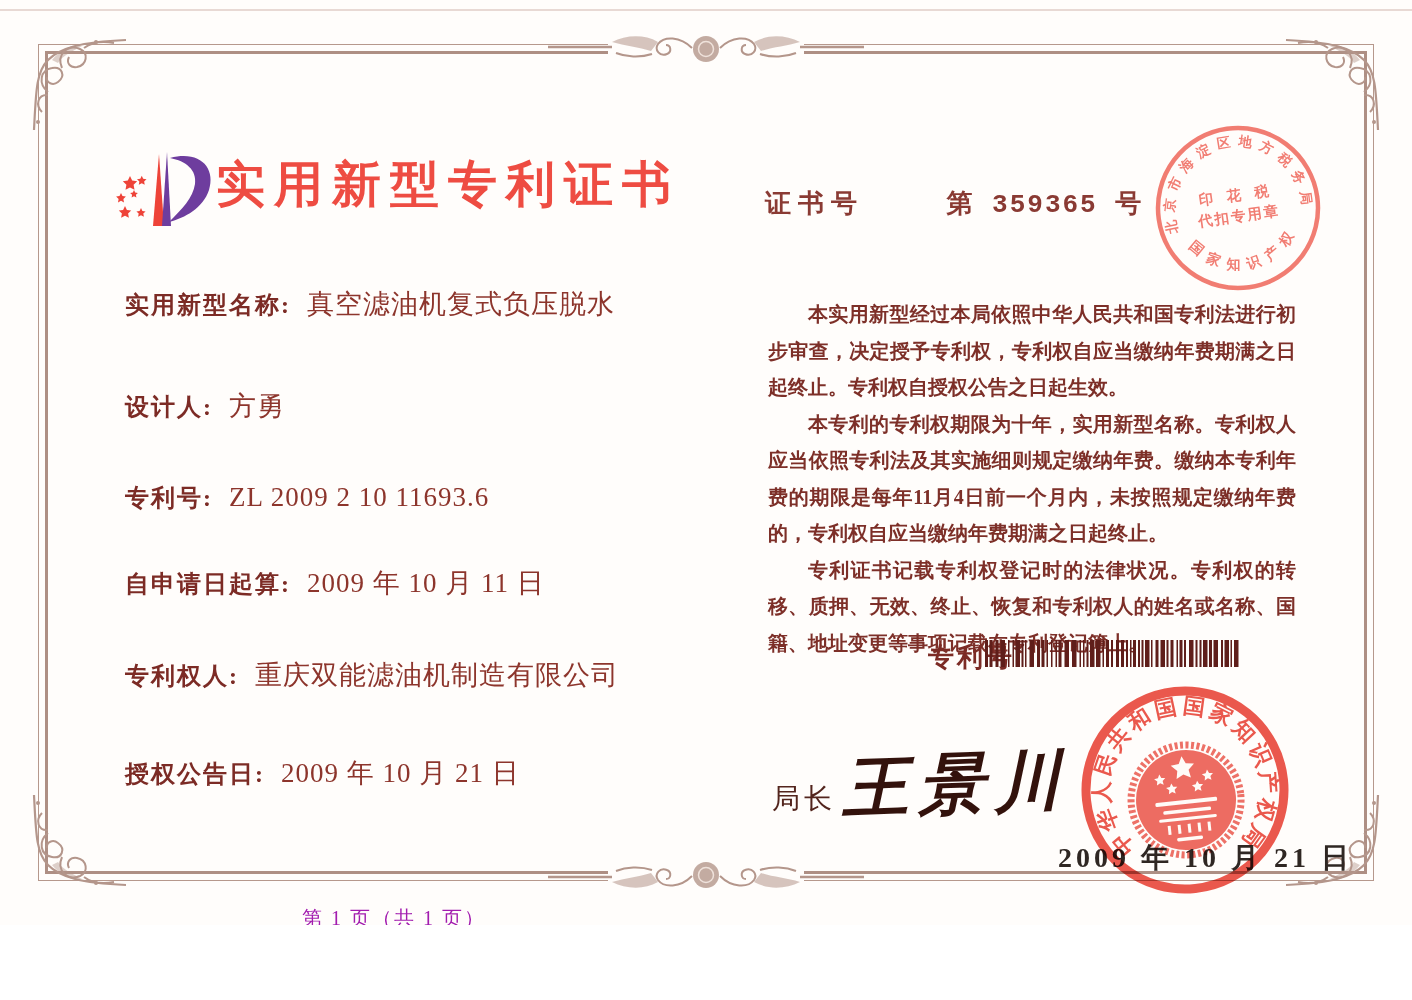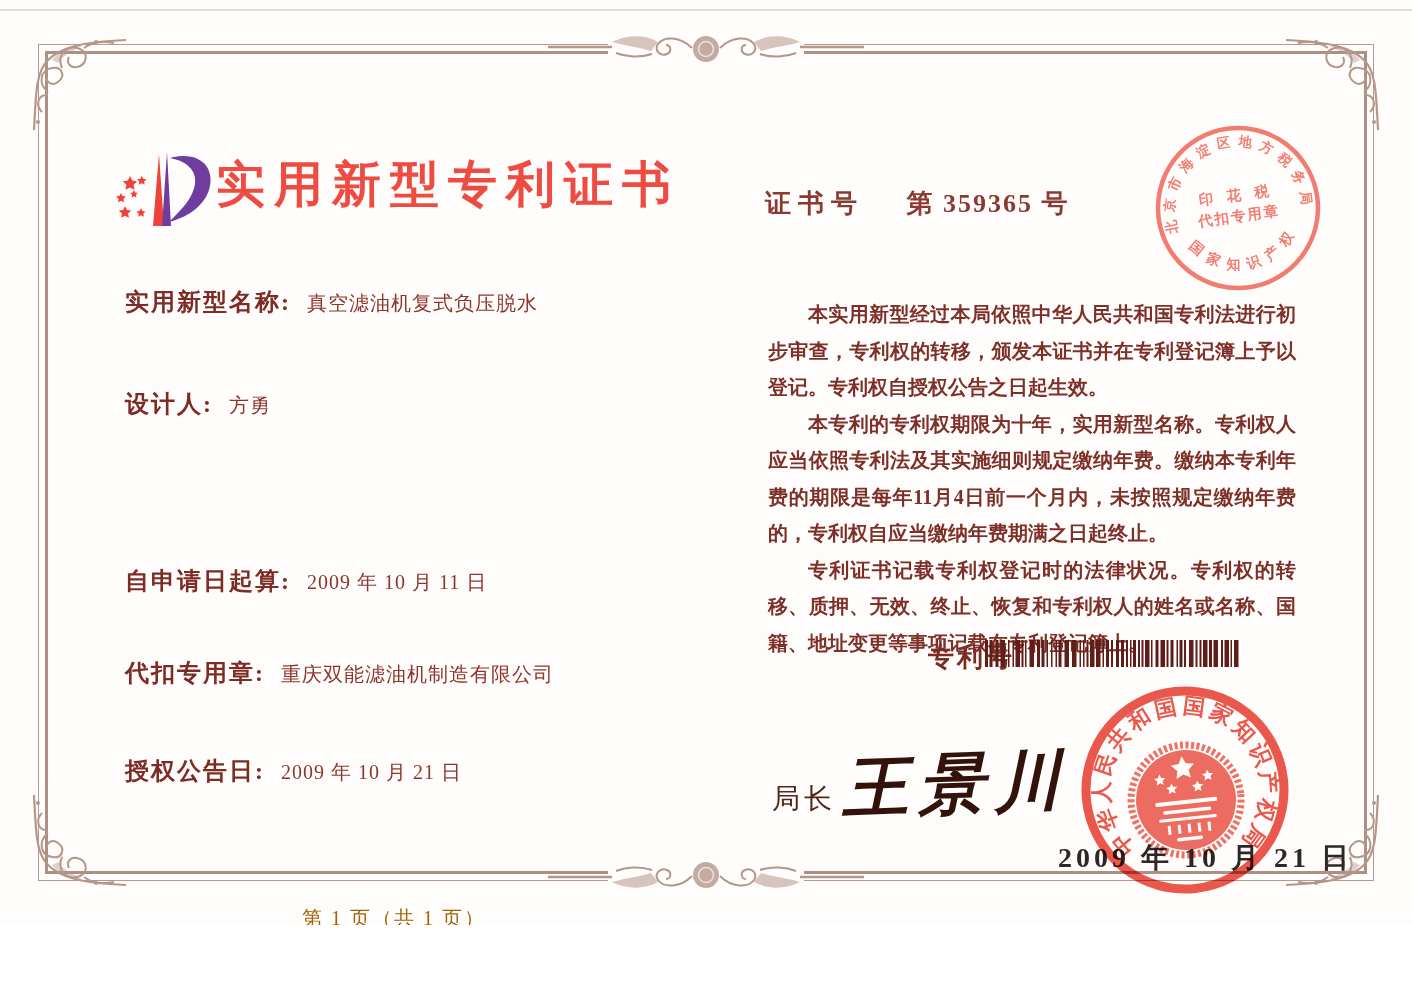--- a/index.html
+++ b/index.html
@@ -23,29 +23,29 @@
   .mid-ornament.bottom{bottom:27px;transform:scaleY(-1);}
 
   
   .logo{position:absolute;left:112px;top:146px;width:112px;height:102px;}
   .title{
     position:absolute;left:216px;top:152px;
     font-size:49px;font-weight:700;color:#ee4c42;letter-spacing:9px;white-space:nowrap;
   }
   .certno{position:absolute;left:765px;top:186px;font-size:26px;color:#8a3a33;font-weight:600;}
   .certno .lbl{letter-spacing:7px;}
-  .certno .val{margin-left:36px;letter-spacing:2px;font-weight:600;}
+  .certno .val{margin-left:76px;letter-spacing:2px;font-weight:600;font-family:Liberation Mono, monospace;}
 
   
   .tax-stamp{position:absolute;left:1150px;top:120px;width:176px;height:176px;opacity:.85;mix-blend-mode:multiply;}
 
   
   .field{position:absolute;left:82px;white-space:nowrap;}
   .field .flabel{font-size:24px;font-weight:700;color:#7c2b25;letter-spacing:2px;margin-left:43px;}
-  .field .fvalue{font-size:20px;color:#8d352c;margin-left:12px;letter-spacing:1px;}
+  .field .fvalue{font-size:27px;color:#8d352c;margin-left:12px;letter-spacing:1px;}
   .f0{top:286px;} .f1{top:388px;font-family:Liberation Serif, serif;} .f2{top:482px;} .f3{top:565px;} .f4{top:657px;} .f5{top:755px;}
 
   
   .legal{position:absolute;left:768px;top:296px;width:528px;color:#7d2f28;
          font-size:20px;line-height:36.5px;text-align:justify;font-weight:600;}
   .legal p{margin:0;text-indent:2em;}
 
   
   .bc-label{position:absolute;left:905px;top:640px;font-size:26px;font-weight:700;color:#7c2b25;letter-spacing:3px;margin-left:23px;}
   .bc-svg{position:absolute;left:985px;top:640px;width:258px;height:27px;}
@@ -53,21 +53,21 @@
   
   .director{position:absolute;left:772px;top:780px;font-size:28px;font-weight:400;color:#53251d;letter-spacing:4px;}
   .signature{position:absolute;left:842px;top:740px;font-size:66px;font-weight:700;color:#33120c;
              letter-spacing:10px;transform:rotate(-2deg);font-style:italic;}
 
   
   .seal{position:absolute;left:1055px;top:660px;width:260px;height:260px;opacity:.9;mix-blend-mode:multiply;z-index:3;}
   .seal-date{position:absolute;left:1058px;top:839px;font-size:28px;font-weight:600;color:#2f2723;
              letter-spacing:4px;z-index:2;white-space:nowrap;}
 
-  .footer{position:absolute;left:302px;top:905px;font-size:20px;color:#a16207;letter-spacing:2px;}
+  .footer{position:absolute;left:302px;top:905px;font-size:20px;color:#a21caf;letter-spacing:2px;}
 </style>
 </head>
 <body>
 
 <div class="certificate">
 
   <div class="top-hairline"></div>
 
   <div class="frame-outer"></div>
   <div class="frame-inner"></div>
@@ -194,35 +194,39 @@
   </svg>
 
   <div class="field f0">
     <span class="flabel">实用新型名称:</span>
     <span class="fvalue">真空滤油机复式负压脱水</span>
   </div>
   <div class="field f1">
     <span class="flabel">设计人:</span>
     <span class="fvalue">方勇</span>
   </div>
+  <div class="field f2">
+    <span class="flabel">专利号:</span>
+    <span class="fvalue">ZL 2009 2 10 11693.6</span>
+  </div>
   <div class="field f3">
     <span class="flabel">自申请日起算:</span>
     <span class="fvalue">2009 年 10 月 11 日</span>
   </div>
   <div class="field f4">
-    <span class="flabel">代扣专用章:</span>
+    <span class="flabel">专利权人:</span>
     <span class="fvalue">重庆双能滤油机制造有限公司</span>
   </div>
   <div class="field f5">
     <span class="flabel">授权公告日:</span>
     <span class="fvalue">2009 年 10 月 21 日</span>
   </div>
 
   <div class="legal">
-    <p>本实用新型经过本局依照中华人民共和国专利法进行初步审查，专利权的转移，颁发本证书并在专利登记簿上予以登记。专利权自授权公告之日起生效。</p>
+    <p>本实用新型经过本局依照中华人民共和国专利法进行初步审查，决定授予专利权，专利权自应当缴纳年费期满之日起终止。专利权自授权公告之日起生效。</p>
     <p>本专利的专利权期限为十年，实用新型名称。专利权人应当依照专利法及其实施细则规定缴纳年费。缴纳本专利年费的期限是每年11月4日前一个月内，未按照规定缴纳年费的，专利权自应当缴纳年费期满之日起终止。</p>
     <p>专利证书记载专利权登记时的法律状况。专利权的转移、质押、无效、终止、恢复和专利权人的姓名或名称、国籍、地址变更等事项记载在专利登记簿上。</p>
   </div>
 
   <div class="bc-label">专利号</div>
   <svg class="bc-svg" viewBox="0 0 258 27" preserveAspectRatio="none">
       <rect x="0" y="0" width="3" height="27" fill="#5f1e1a"></rect>
       <rect x="4.5" y="0" width="3" height="27" fill="#5f1e1a"></rect>
       <rect x="10.5" y="0" width="3" height="27" fill="#5f1e1a"></rect>
       <rect x="15.5" y="0" width="4.5" height="27" fill="#5f1e1a"></rect>

